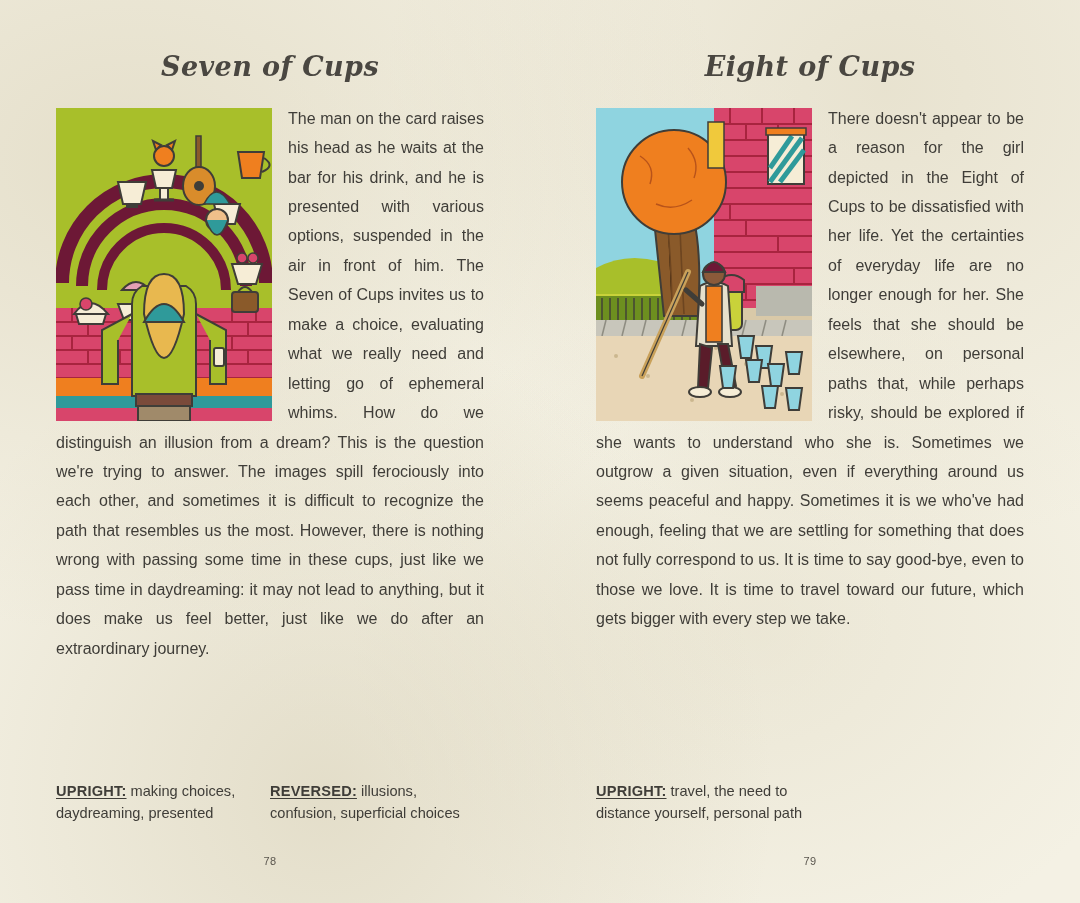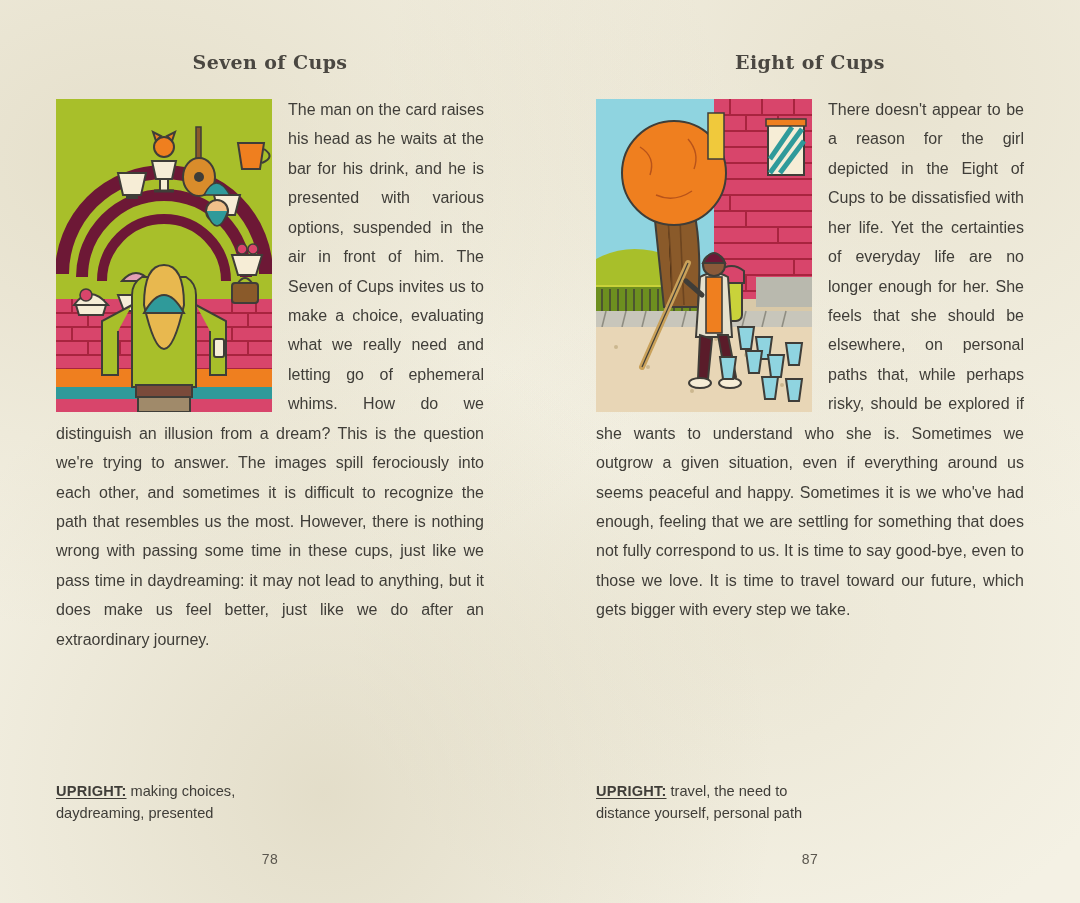--- a/index.html
+++ b/index.html
@@ -42,25 +42,26 @@
     box-sizing: border-box;
     position: relative;
   }
   .page-left  { padding: 0 56px 0 56px; }
   .page-right { padding: 0 56px 0 56px; }
 
   .card-title {
     text-align: center;
     font-family: "DejaVu Serif", serif;
     font-weight: bold;
-    font-size: 19px;
+    font-size: 27px;
     letter-spacing: 0.4px;
     color: #4a4741;
     margin: 52px 0 0 0;
     line-height: 1.1;
+    font-style: italic;
   }
 
   .body-block {
     margin-top: 22px;
   }
   .illo {
     width: 216px;
     height: 313px;
     float: left;
     margin: 4px 16px 6px 0;
@@ -99,21 +100,21 @@
     text-underline-offset: 2px;
     font-weight: bold;
     letter-spacing: 0.2px;
   }
   .folio {
     position: absolute;
     bottom: 36px;
     left: 0;
     right: 0;
     text-align: center;
-    font-size: 14px;
+    font-size: 11px;
     color: #5a564e;
     letter-spacing: 0.5px;
   }
 </style>
 </head>
 <body>
 
 <div class="spread">
 
   <div class="page page-left">
@@ -230,20 +231,23 @@
         </svg>
       </div>
       <div class="body-text">The man on the card raises his head as he waits at the bar for his drink, and he is presented with various options, suspended in the air in front of him. The Seven of Cups invites us to make a choice, evaluating what we really need and letting go of ephemeral whims. How do we distinguish an illusion from a dream? This is the question we're trying to answer. The images spill ferociously into each other, and sometimes it is difficult to recognize the path that resembles us the most. However, there is nothing wrong with passing some time in these cups, just like we pass time in daydreaming: it may not lead to anything, but it does make us feel better, just like we do after an extraordinary journey.</div>
       <div class="clear"></div>
     </div>
 
     <div class="keywords">
       <div class="kw-col">
         <span class="kw-label">UPRIGHT:</span><span> making choices, daydreaming, presented</span>
       </div>
+      <div class="kw-col">
+        <span class="kw-label">REVERSED:</span><span> illusions, confusion, superficial choices</span>
+      </div>
     </div>
 
     <div class="folio">78</div>
   </div>
 
   <div class="page page-right">
     <h1 class="card-title">Eight of Cups</h1>
 
     <div class="body-block">
       <div class="illo">
@@ -387,16 +391,16 @@
       <div class="body-text">There doesn't appear to be a reason for the girl depicted in the Eight of Cups to be dissatisfied with her life. Yet the certainties of everyday life are no longer enough for her. She feels that she should be elsewhere, on personal paths that, while perhaps risky, should be explored if she wants to understand who she is. Sometimes we outgrow a given situation, even if everything around us seems peaceful and happy. Sometimes it is we who've had enough, feeling that we are settling for something that does not fully correspond to us. It is time to say good-bye, even to those we love. It is time to travel toward our future, which gets bigger with every step we take.</div>
       <div class="clear"></div>
     </div>
 
     <div class="keywords">
       <div class="kw-col">
         <span class="kw-label">UPRIGHT:</span><span> travel, the need to distance yourself, personal path</span>
       </div>
     </div>
 
-    <div class="folio">87</div>
+    <div class="folio">79</div>
   </div>
 
 </div>
 
 </body></html>

